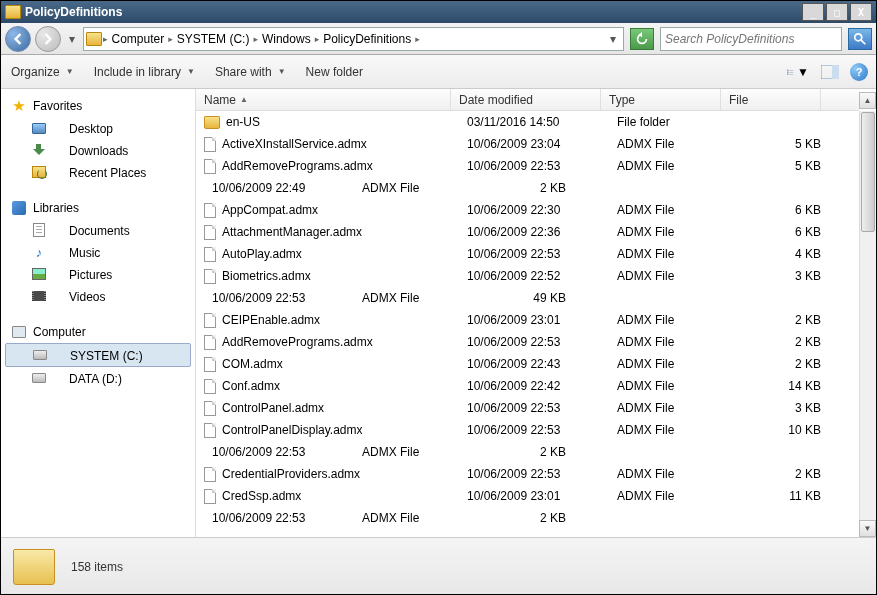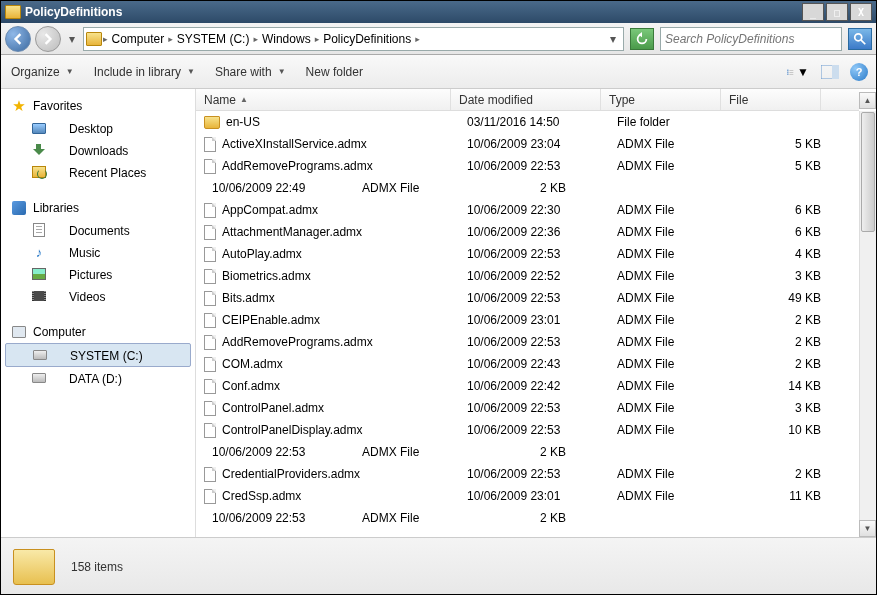--- a/index.html
+++ b/index.html
@@ -351,24 +351,20 @@
           <div class="row">
             <div class="cell name">
               <span class="fileicon admx"></span>
               <span>Biometrics.admx</span>
             </div>
             <div class="cell date">10/06/2009 22:52</div>
             <div class="cell type">ADMX File</div>
             <div class="cell size">3 KB</div>
           </div>
           <div class="row">
-            <div class="cell name">
-              <span class="fileicon admx"></span>
-              <span>Bits.admx</span>
-            </div>
             <div class="cell date">10/06/2009 22:53</div>
             <div class="cell type">ADMX File</div>
             <div class="cell size">49 KB</div>
           </div>
           <div class="row">
             <div class="cell name">
               <span class="fileicon admx"></span>
               <span>CEIPEnable.admx</span>
             </div>
             <div class="cell date">10/06/2009 23:01</div>

